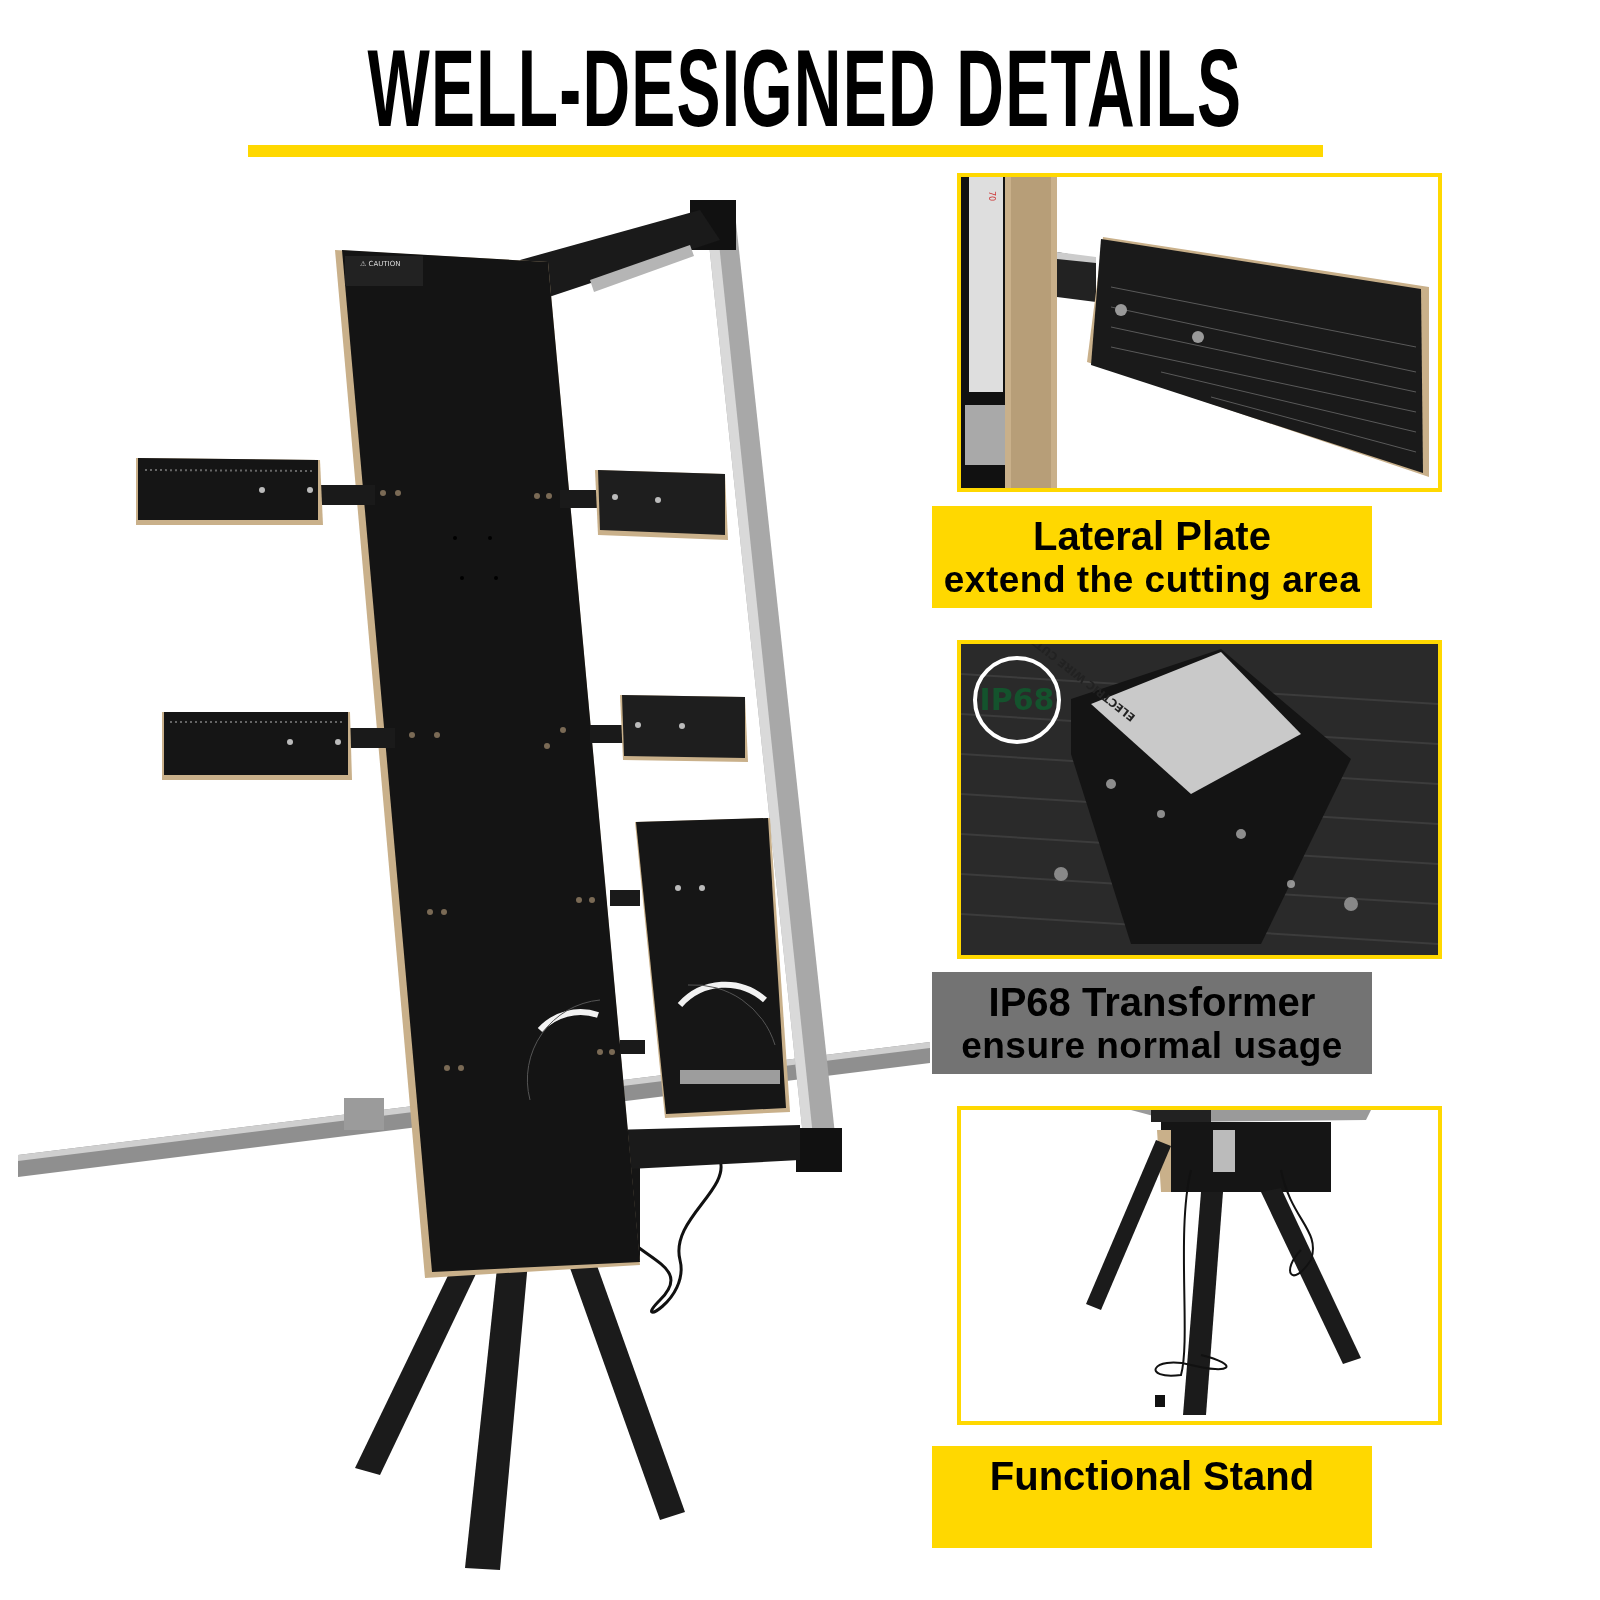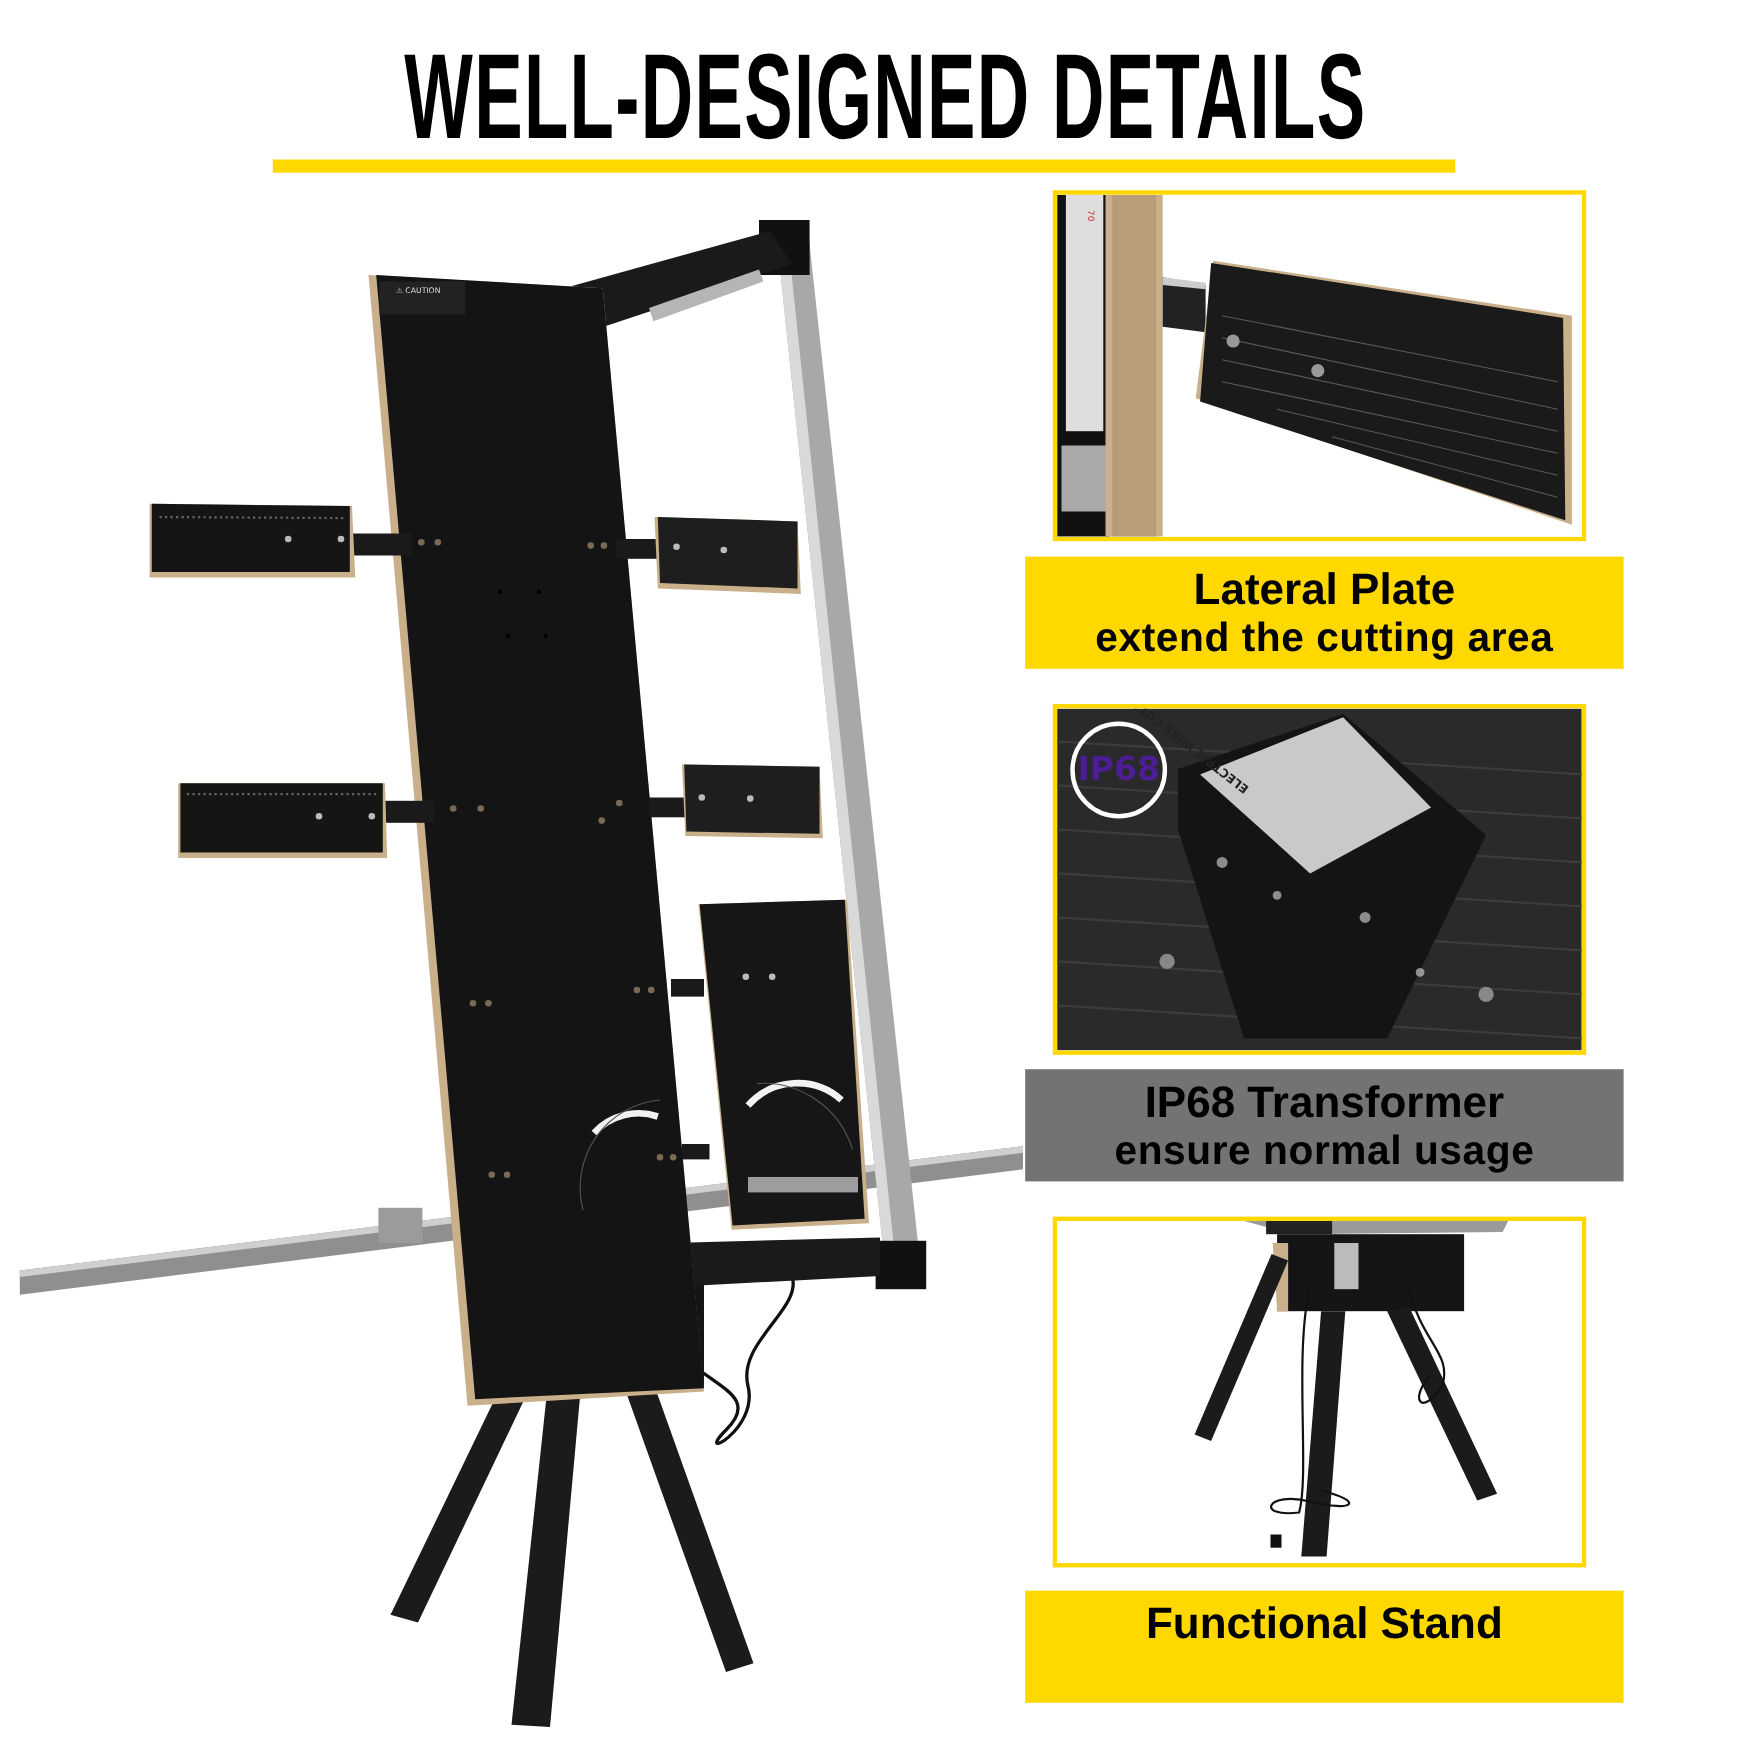--- a/index.html
+++ b/index.html
@@ -14,27 +14,27 @@
   }
   .underline { position:absolute; left:248px; top:145px; width:1075px; height:12px; }
 
   
   .main-photo { position:absolute; left:0; top:190px; width:940px; height:1410px; }
 
   .frame {
     position:absolute; left:957px; width:477px; height:311px; border:4px solid; overflow:hidden; background:#fff;
   }
   .caption {
-    position:absolute; left:932px; width:544px; height:102px; text-align:center; color:#000;
+    position:absolute; left:932px; width:440px; height:102px; text-align:center; color:#000;
   }
   .cap-title { font-weight:700; font-size:40px; line-height:44px; padding-top:8px; }
   .cap-sub { font-weight:700; font-size:37px; line-height:44px; letter-spacing:0.5px; }
   .ip-badge {
     position:absolute; left:12px; top:12px; width:80px; height:80px; border:4px solid #fff; border-radius:50%;
-    color:#4c1d95; font-weight:700; font-size:30px; line-height:80px; text-align:center; font-family:"DejaVu Sans", sans-serif;
+    color:#14532d; font-weight:700; font-size:30px; line-height:80px; text-align:center; font-family:"DejaVu Sans", sans-serif;
   }
 </style>
 </head>
 <body>
 
 <div class="title-wrap">
   <span class="title-text">WELL-DESIGNED DETAILS</span>
 </div>
 <div class="underline" style="background:#FFD800;"></div>
 

